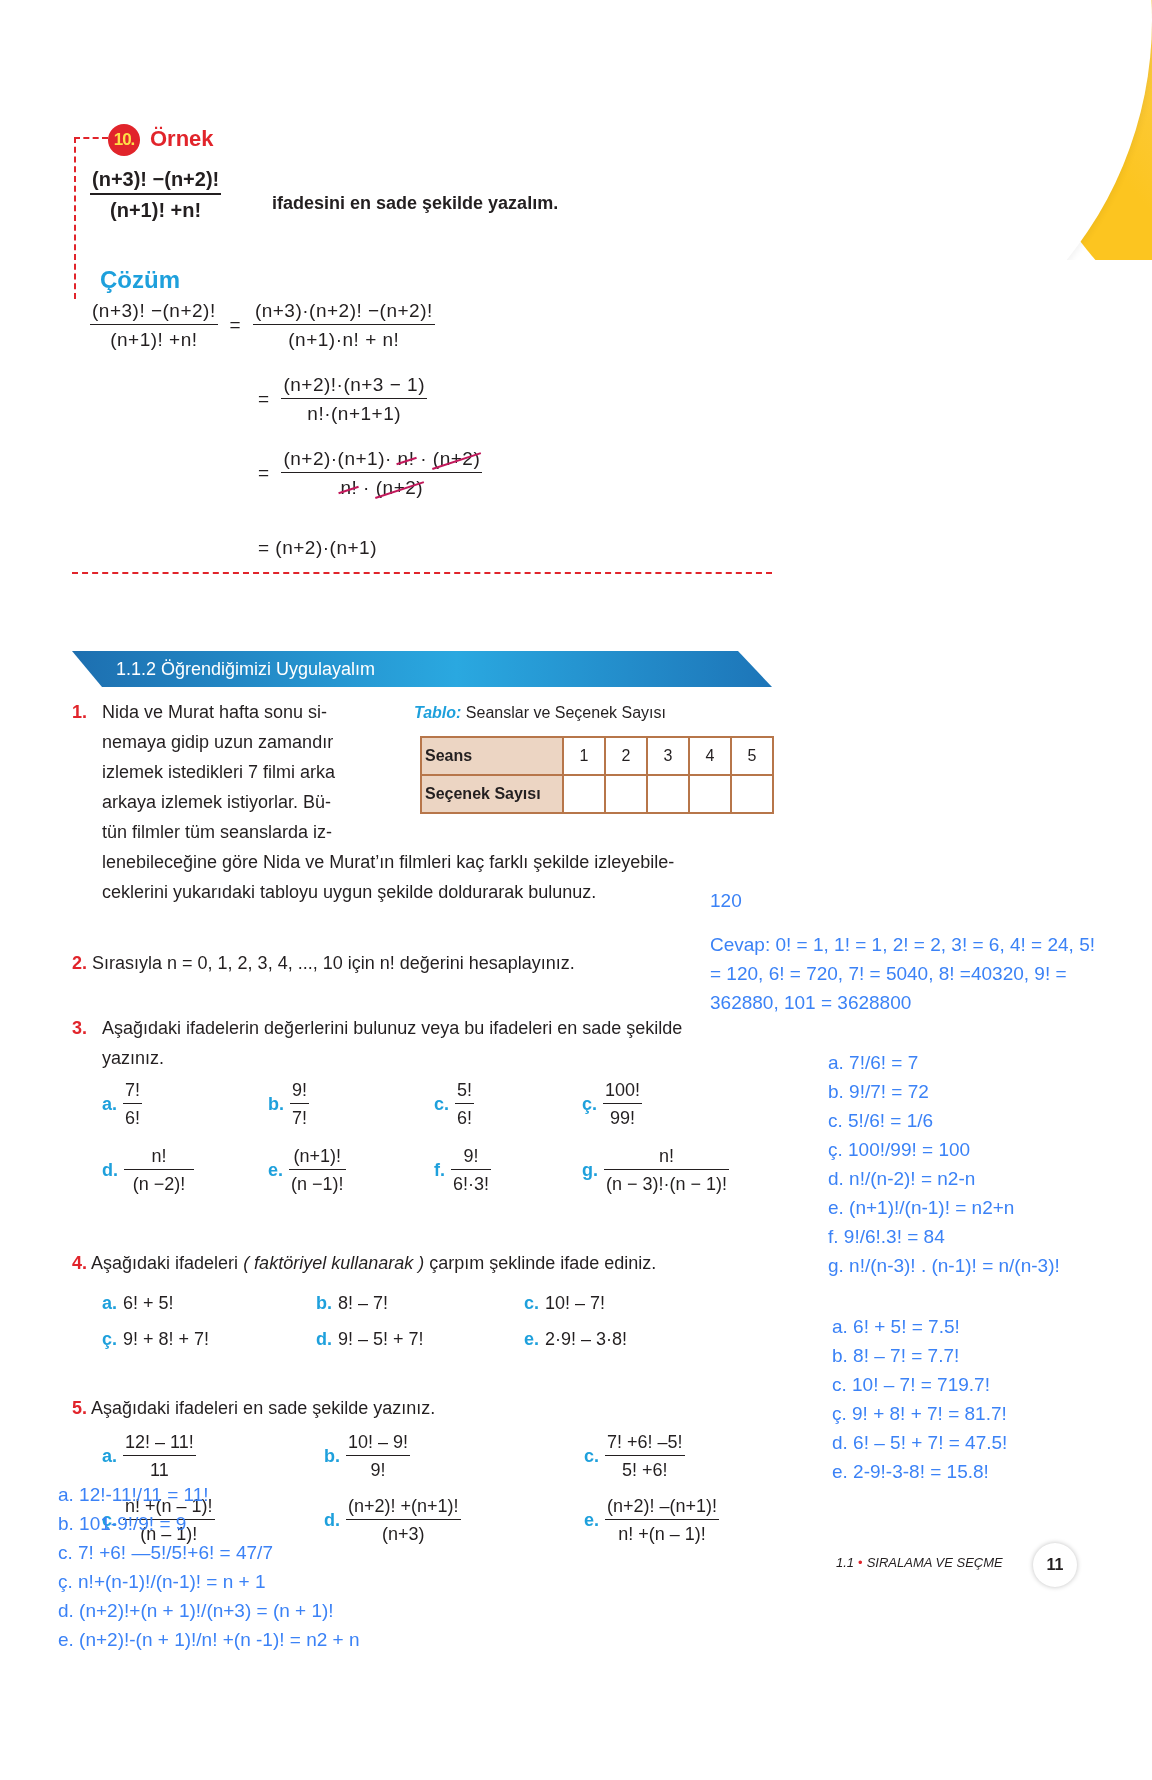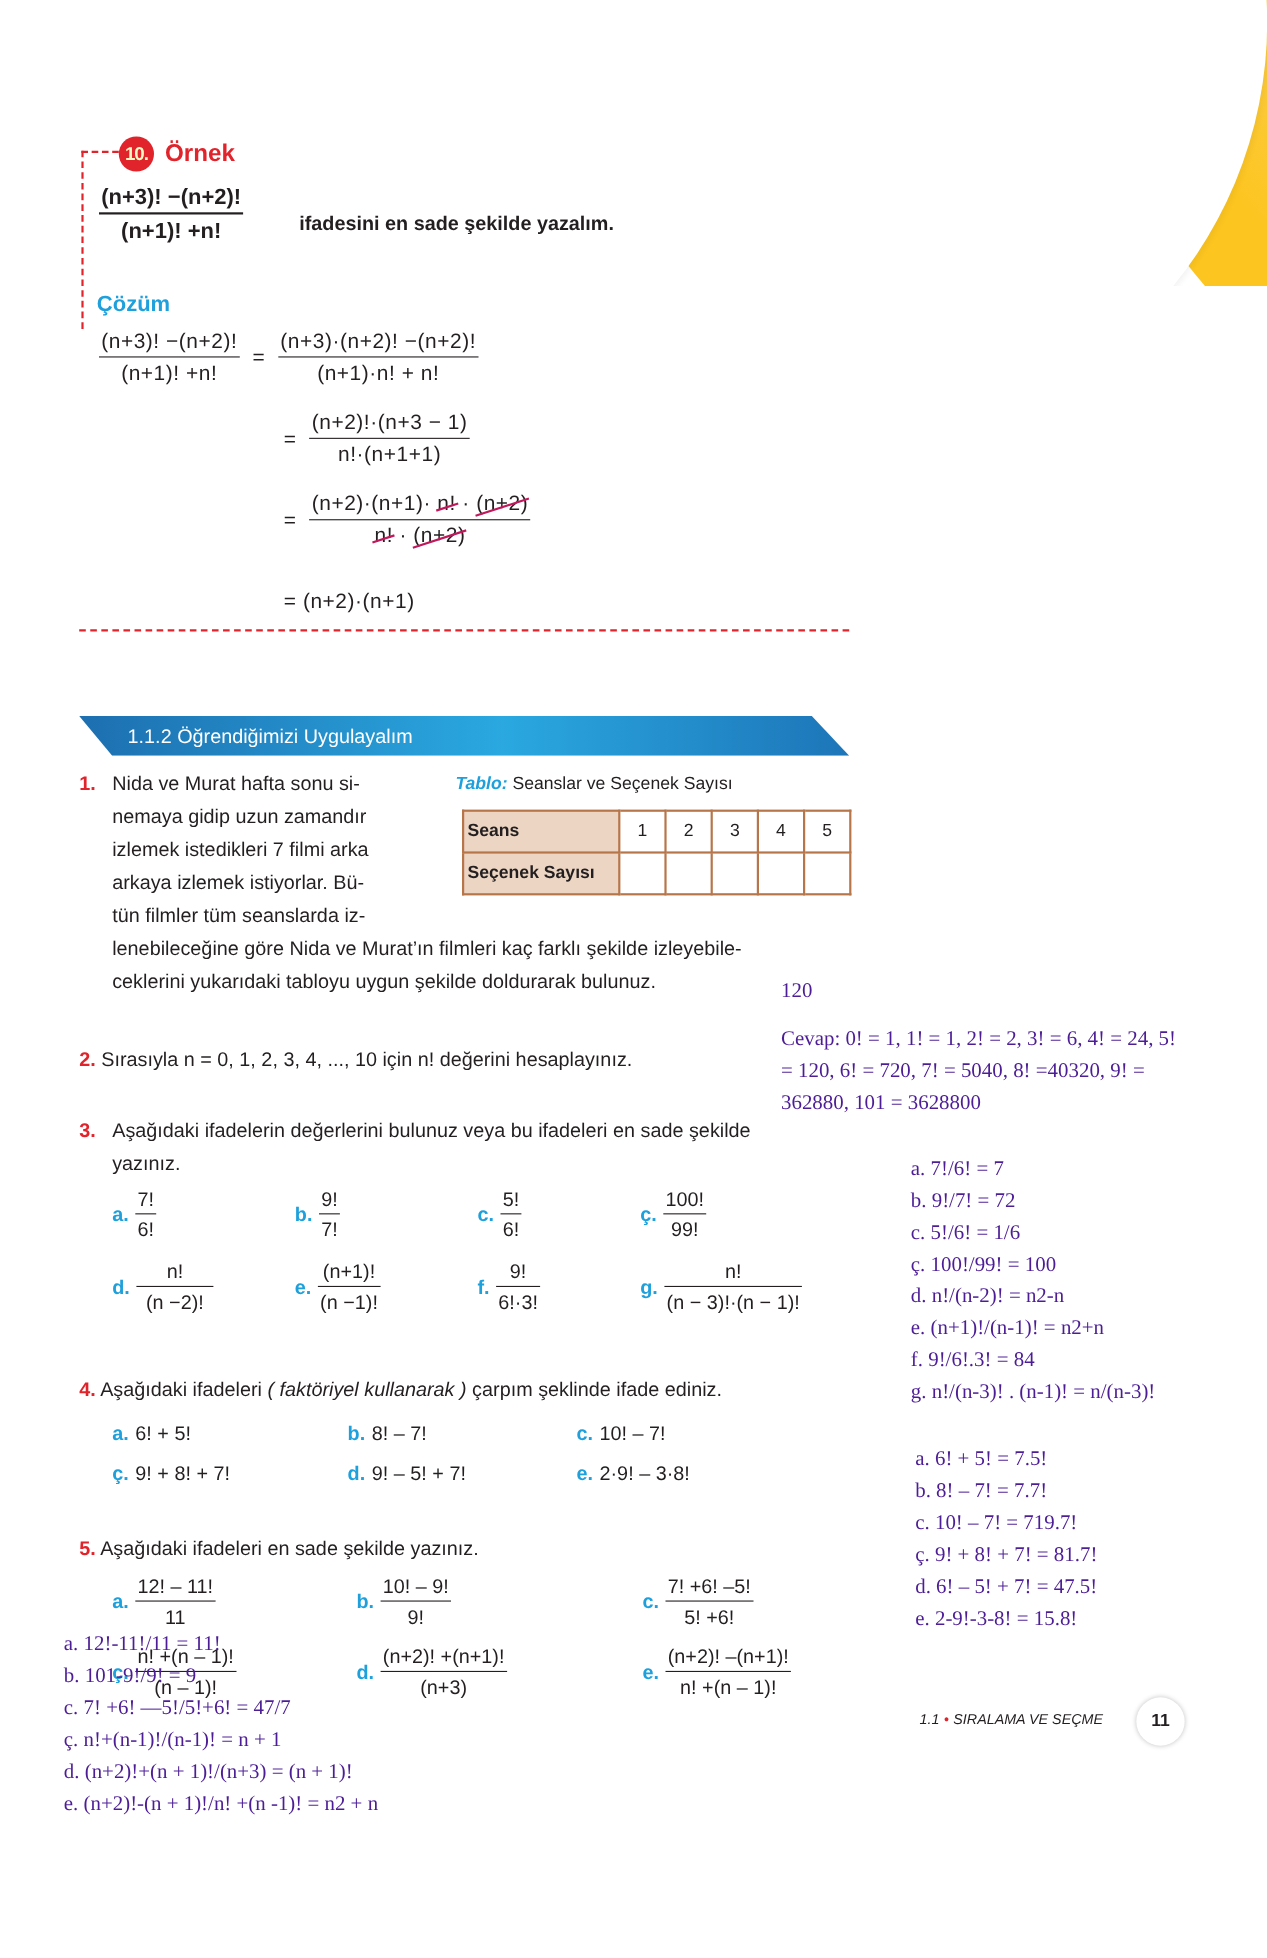--- a/index.html
+++ b/index.html
@@ -18,27 +18,27 @@
 
   .abs { position: absolute; }
   .frac { display: inline-flex; flex-direction: column; align-items: center; vertical-align: middle; }
   .frac .num { padding: 0 2px 2px; white-space: nowrap; }
   .frac .den { border-top: 1.5px solid #231f20; padding: 4px 2px 0; white-space: nowrap; width: 100%; text-align: center; }
 
   
   .ex-bracket-v { position: absolute; left: 74px; top: 137px; height: 162px; border-left: 2px dashed #e1242b; }
   .ex-bracket-h { position: absolute; left: 74px; top: 137px; width: 34px; border-top: 2px dashed #e1242b; }
   .ex-badge { position: absolute; left: 108px; top: 124px; width: 32px; height: 32px; border-radius: 50%;
-    background: #e1242b; color: #fef9c3; font-weight: bold; font-size: 17px; display: flex; align-items: center; justify-content: center; letter-spacing: -1px; }
+    background: #e1242b; color: #fde047; font-weight: bold; font-size: 17px; display: flex; align-items: center; justify-content: center; letter-spacing: -1px; }
   .ex-title { position: absolute; left: 150px; top: 126px; color: #e1242b; font-weight: bold; font-size: 22px; }
   .ex-expr { position: absolute; left: 90px; top: 168px; font-size: 20px; font-weight: bold; }
   .ex-expr .frac .den { border-top: 2px solid #231f20; }
   .ex-prompt { position: absolute; left: 272px; top: 193px; font-size: 18px; font-weight: bold; }
 
-  .cozum-title { position: absolute; left: 88px; top: 266px; color: #1ea0dc; font-weight: bold; font-size: 20px; }
+  .cozum-title { position: absolute; left: 100px; top: 266px; color: #1ea0dc; font-weight: bold; font-size: 24px; }
   .sol { font-size: 19px; letter-spacing: 0.5px; }
   .eq { font-size: 19px; }
   .strike { position: relative; }
   .strike::after { content: ""; position: absolute; left: -2px; right: -2px; top: 55%; height: 1.5px; background: #c2185b; transform: rotate(-18deg); }
 
   .sep-dashed { position: absolute; left: 72px; top: 572px; width: 700px; border-top: 2px dashed #e1242b; }
 
   
   .banner { position: absolute; left: 72px; top: 651px; width: 700px; height: 32px; }
   .banner svg { position: absolute; left: 0; top: 0; }
@@ -48,21 +48,21 @@
   .body-text { font-size: 18px; line-height: 30px; color: #231f20; }
   .sub-label { color: #1ea0dc; font-weight: bold; }
 
   .tablo-cap { position: absolute; left: 414px; top: 704px; font-size: 16px; }
   .tablo-cap .lbl { color: #1ea0dc; font-weight: bold; font-style: italic; }
   table.seans { position: absolute; left: 420px; top: 736px; border-collapse: collapse; font-size: 16px; }
   table.seans td { border: 2px solid #b7764a; height: 38px; }
   table.seans td.head { background: #ecd5c3; font-weight: bold; width: 142px; padding-left: 3px; }
   table.seans td.cell { width: 42px; text-align: center; }
 
-  .ans { color: #4c1d95; font-family: Liberation Serif, serif; font-size: 19px; line-height: 29px; white-space: nowrap; }
+  .ans { color: #3b82f6; font-family: Liberation Sans, sans-serif; font-size: 19px; line-height: 29px; white-space: nowrap; }
 
   .expr { font-size: 18px; }
   .item { position: absolute; display: flex; align-items: center; gap: 6px; }
 
   .footer-text { position: absolute; left: 836px; top: 1555px; font-size: 13px; font-style: italic; color: #231f20; }
   .footer-text .dot { color: #e1242b; font-style: normal; margin: 0 4px; }
   .page-num { position: absolute; left: 1033px; top: 1543px; width: 44px; height: 44px; border-radius: 50%; background: #fff;
     box-shadow: 0 0 5px rgba(0,0,0,0.25); display: flex; align-items: center; justify-content: center; font-weight: bold; font-size: 16px; }
 </style>
 </head>

